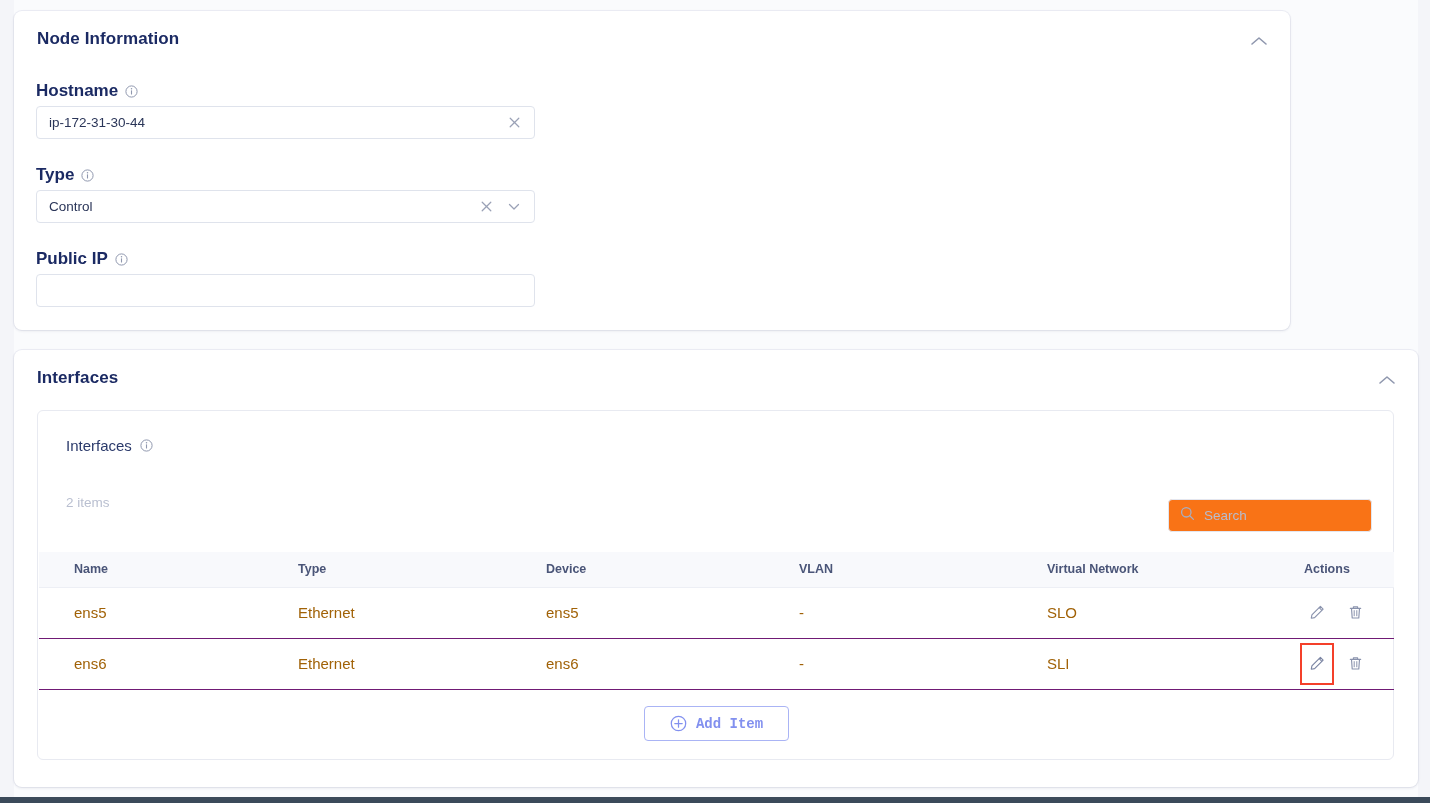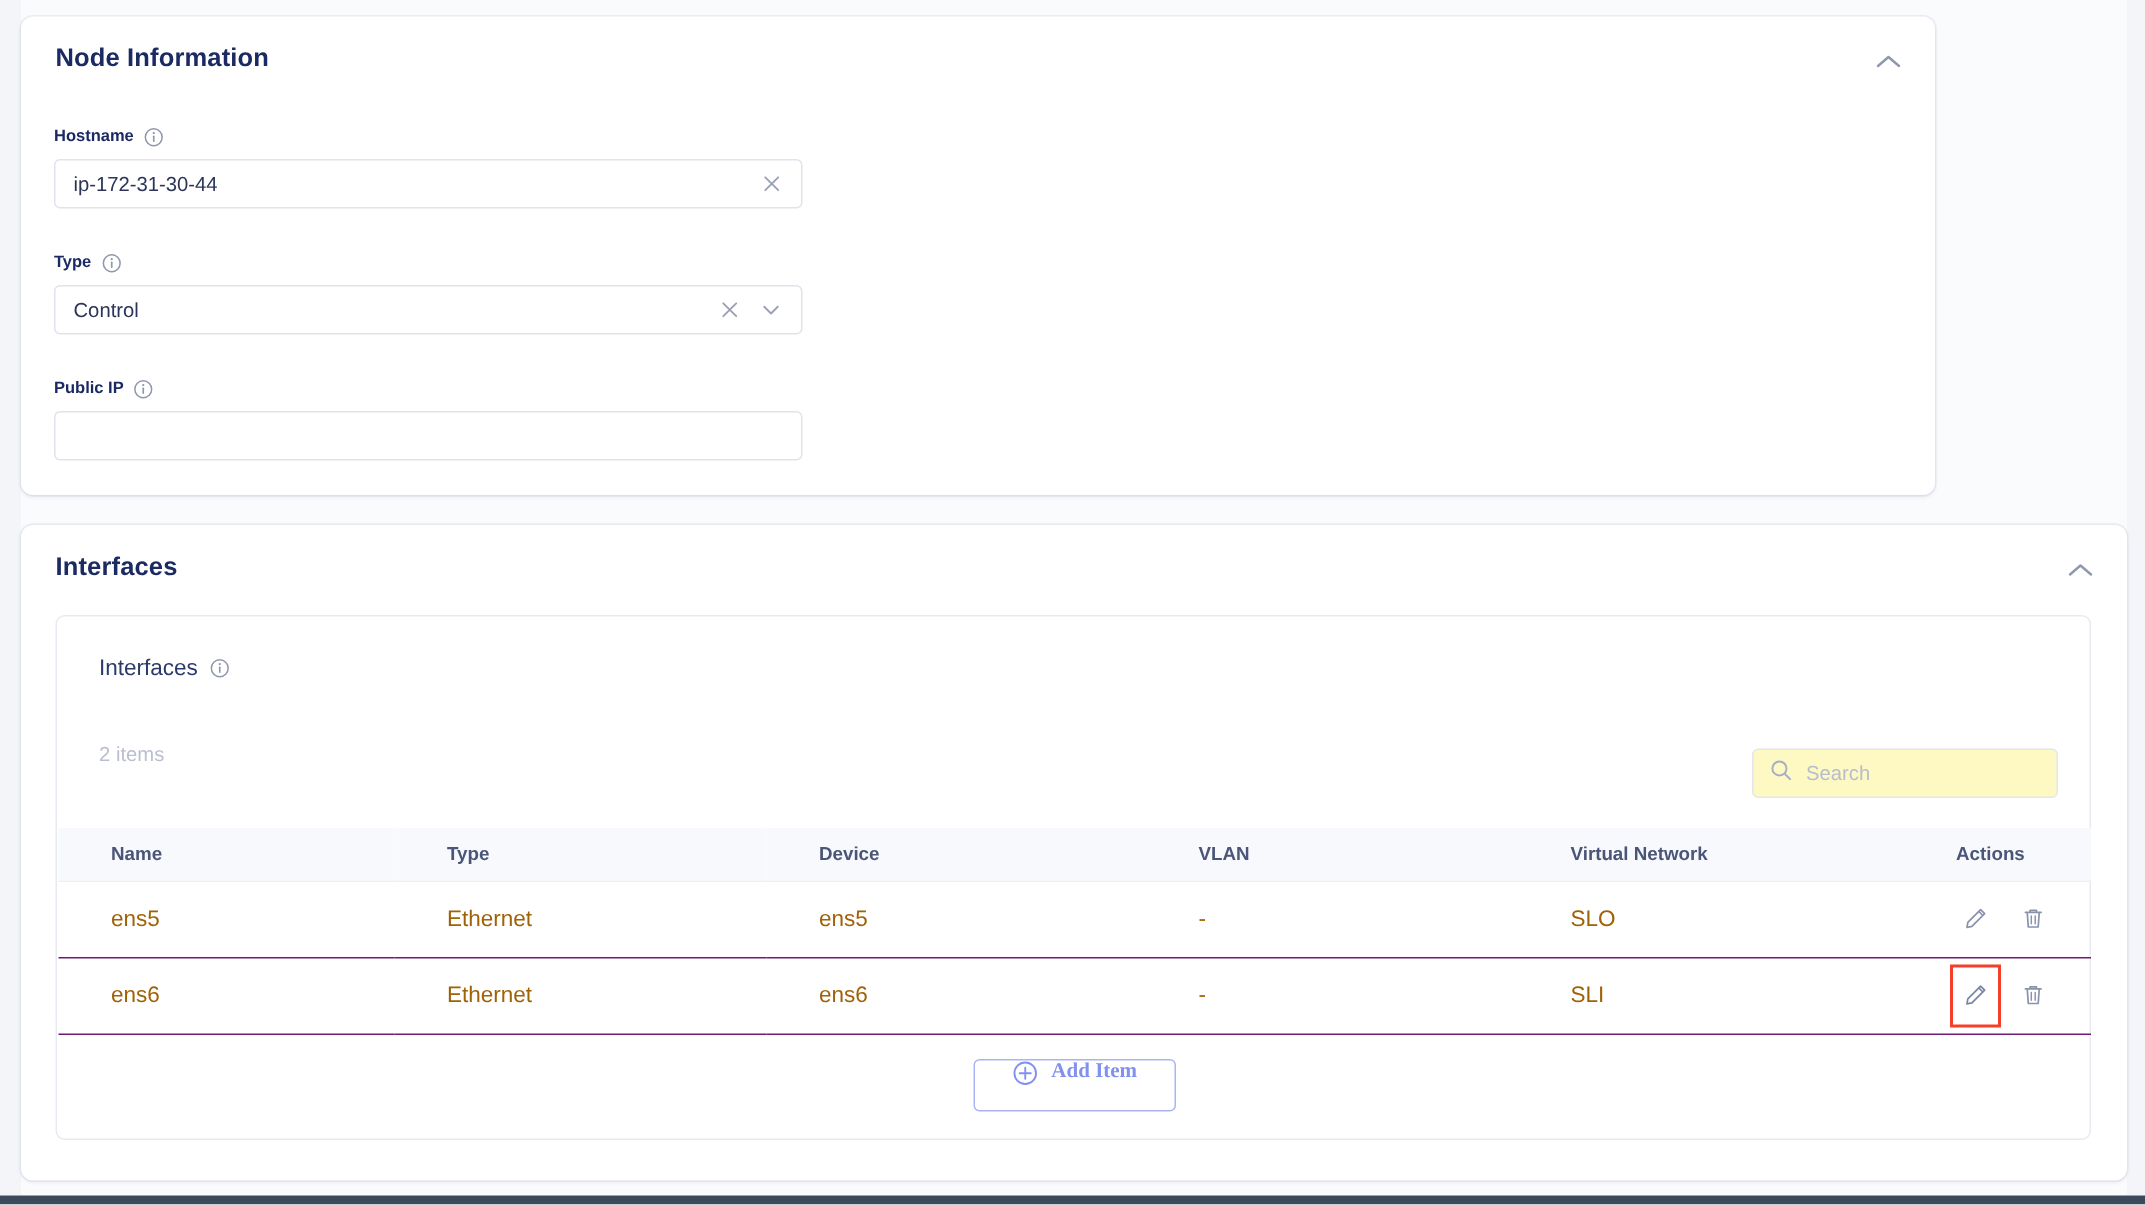--- a/index.html
+++ b/index.html
@@ -95,21 +95,21 @@
     cursor: pointer;
   }
   .collapse-btn svg { display: block; }
 
   
   .field {
     position: absolute;
     left: 22px;
   }
   .field-label {
-    font-size: 11px;
+    font-size: 17px;
     font-weight: bold;
     color: #1b2a63;
     display: flex;
     align-items: center;
     gap: 7px;
     margin-bottom: 7px;
     line-height: 16px;
   }
   .info-icon {
     display: inline-block;
@@ -184,21 +184,21 @@
   }
 
   .search-wrap {
     position: absolute;
     right: 21px;
     top: 88px;
     width: 204px;
     height: 33px;
     border: 1px solid #e3e6ef;
     border-radius: 4px;
-    background: #fef9c3;
+    background: #f97316;
     display: flex;
     align-items: center;
     padding-left: 11px;
     gap: 9px;
   }
   .search-wrap input {
     border: none;
     outline: none;
     font-size: 13.5px;
     font-family: "Liberation Sans", sans-serif;
@@ -271,31 +271,32 @@
     position: absolute;
     left: 1px;
     top: 295px;
     width: 1355px;
     display: flex;
     justify-content: center;
     align-items: center;
   }
   .add-btn {
     display: inline-flex;
+    align-items: center;
     gap: 9px;
     height: 35px;
     padding: 0 25px;
     border: 1px solid #aab4f5;
     border-radius: 4px;
     background: #ffffff;
     color: #8290ef;
     font-size: 14px;
     font-weight: bold;
     cursor: pointer;
-    font-family: Liberation Serif, serif;
+    font-family: Liberation Mono, monospace;
   }
   .add-btn svg { display: block; }
 </style>
 </head>
 <body>
 
 <div id="page">
 
   <div class="gutter"></div>
   <div class="canvas"></div>

